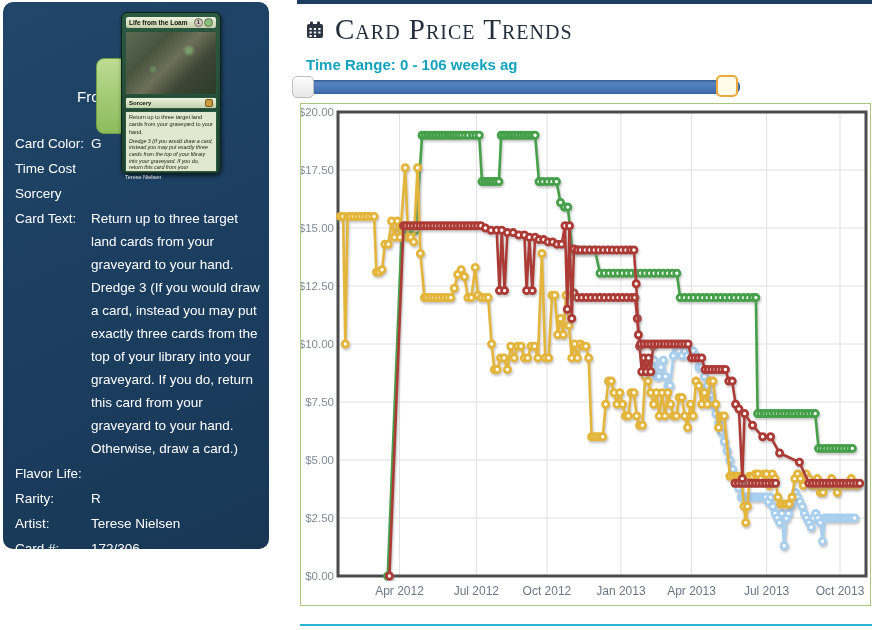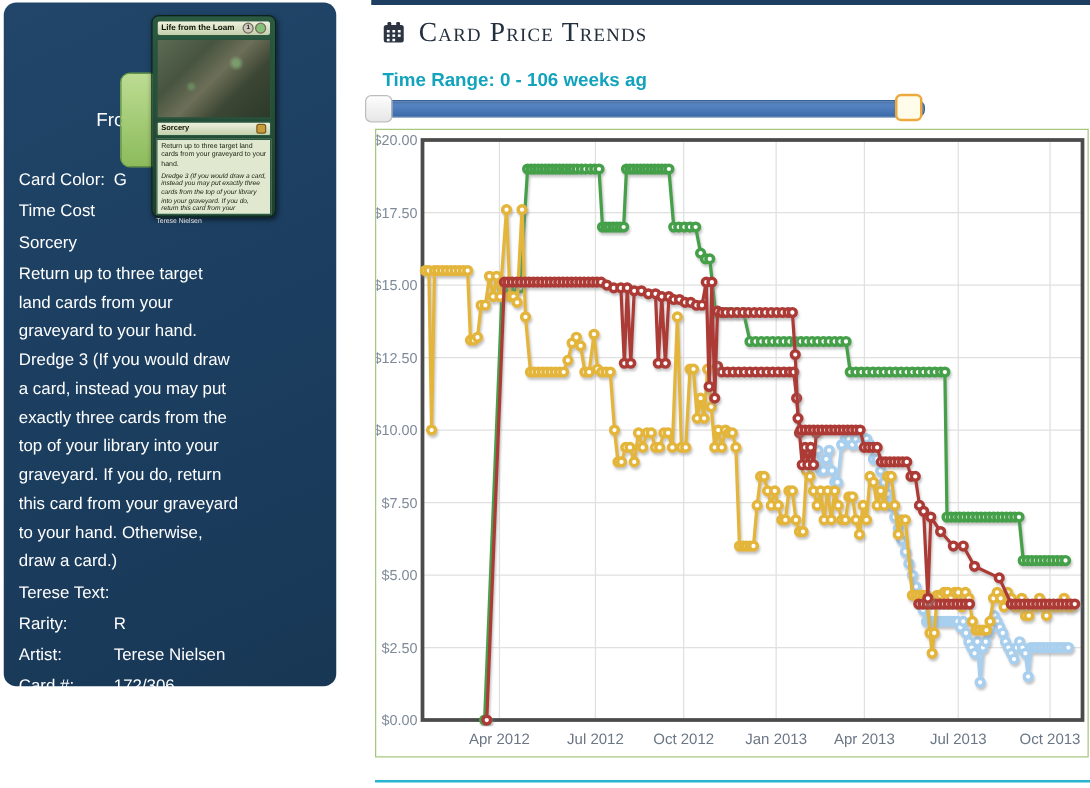--- a/index.html
+++ b/index.html
@@ -37,21 +37,21 @@
   .mtg-rules-italic{font-size:5.3px;line-height:1.25;font-style:italic;margin-top:2px;}
   .mtg-artist{margin-top:2px;color:#e8e8e8;font-size:5.5px;white-space:nowrap;overflow:hidden;}
   .fields{position:absolute;left:12px;top:130px;width:250px;color:#ffffff;}
   .frow{display:flex;margin-bottom:2px;justify-content:space-between;}
   .flabel{flex:none;width:76px;font-size:13.5px;line-height:23px;}
   .fvalue{width:176px;font-size:13.5px;line-height:23px;}
 
   
   .topbar{position:absolute;left:297px;top:0;width:575px;height:4px;background:#1d3e60;}
   .header{position:absolute;left:306px;top:13px;display:flex;align-items:center;gap:11px;}
-  .header-title{font-family:"Liberation Serif",serif;font-variant:small-caps;font-size:22px;
+  .header-title{font-family:"Liberation Serif",serif;font-variant:small-caps;font-size:29px;
     letter-spacing:1px;color:#232f3d;}
   .time-label{position:absolute;left:306px;top:56px;color:#13a3bd;font-weight:bold;font-size:15px;text-align:center;}
   .slider-track{position:absolute;left:302px;top:80px;width:436px;height:12px;border-radius:6px;
     background:linear-gradient(#5e8cc9,#3e6cab);border:1px solid #35619c;
     box-shadow:inset 0 1px 2px rgba(0,0,0,.25);cursor:pointer;}
   .handle-left{position:absolute;left:292px;top:76px;width:20px;height:20px;border-radius:5px;
     background:linear-gradient(#fdfdfd,#e6e6e6);border:1px solid #bdbdbd;cursor:ew-resize;}
   .handle-right{position:absolute;left:716px;top:75px;width:22px;height:22px;border-radius:5px;
     background:#fffce9;border:2px solid #eda93e;box-sizing:border-box;cursor:ew-resize;}
   .chart-box{position:absolute;left:300px;top:103px;width:571px;height:503px;box-sizing:border-box;
@@ -93,24 +93,25 @@
           <div class="flabel">Card Color:</div>
           <div class="fvalue">G</div>
         </div>
         <div class="frow">
           <div class="flabel">Time Cost</div>
         </div>
         <div class="frow">
           <div class="fvalue">Sorcery</div>
         </div>
         <div class="frow">
+          <div class="flabel">Card Text:</div>
           <div class="fvalue">Return up to three target land cards from your graveyard to your hand. Dredge 3 (If you would draw a card, instead you may put exactly three cards from the top of your library into your graveyard. If you do, return this card from your graveyard to your hand. Otherwise, draw a card.)</div>
         </div>
         <div class="frow">
-          <div class="flabel">Terese Text:</div>
+          <div class="flabel">Flavor Life:</div>
           <div class="fvalue"></div>
         </div>
         <div class="frow">
           <div class="flabel">Rarity:</div>
           <div class="fvalue">R</div>
         </div>
         <div class="frow">
           <div class="flabel">Artist:</div>
           <div class="fvalue">Terese Nielsen</div>
         </div>

